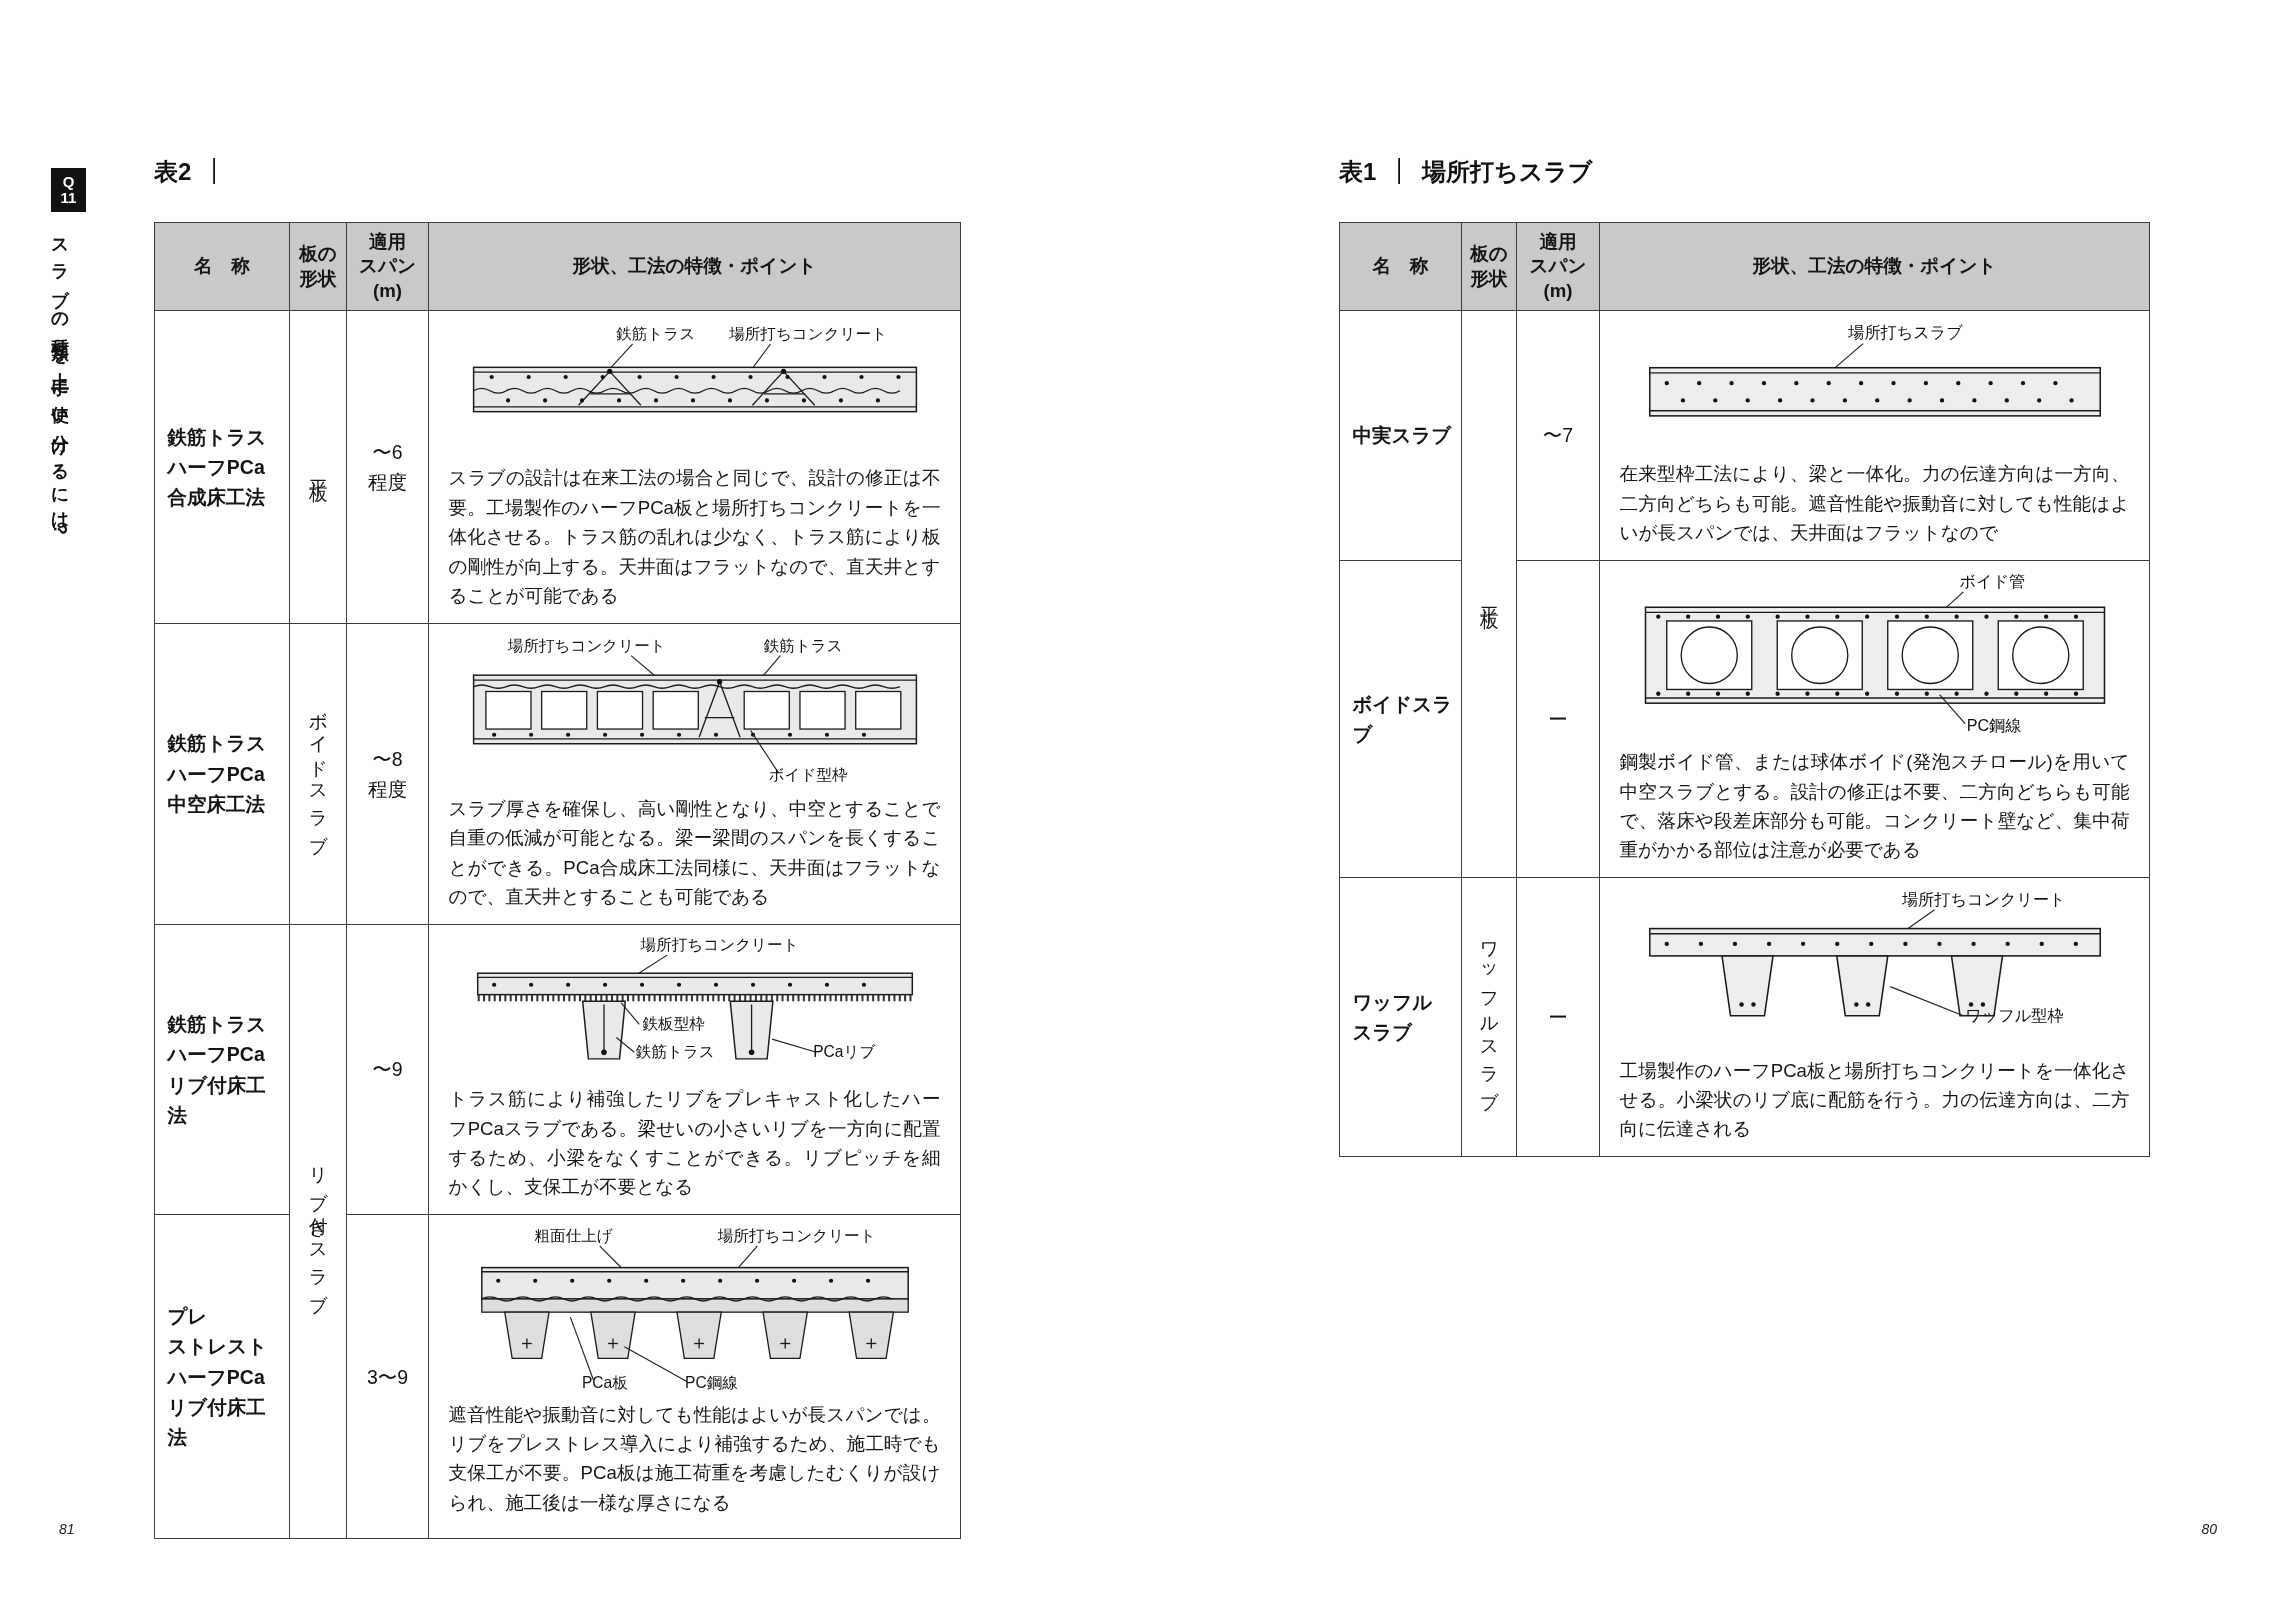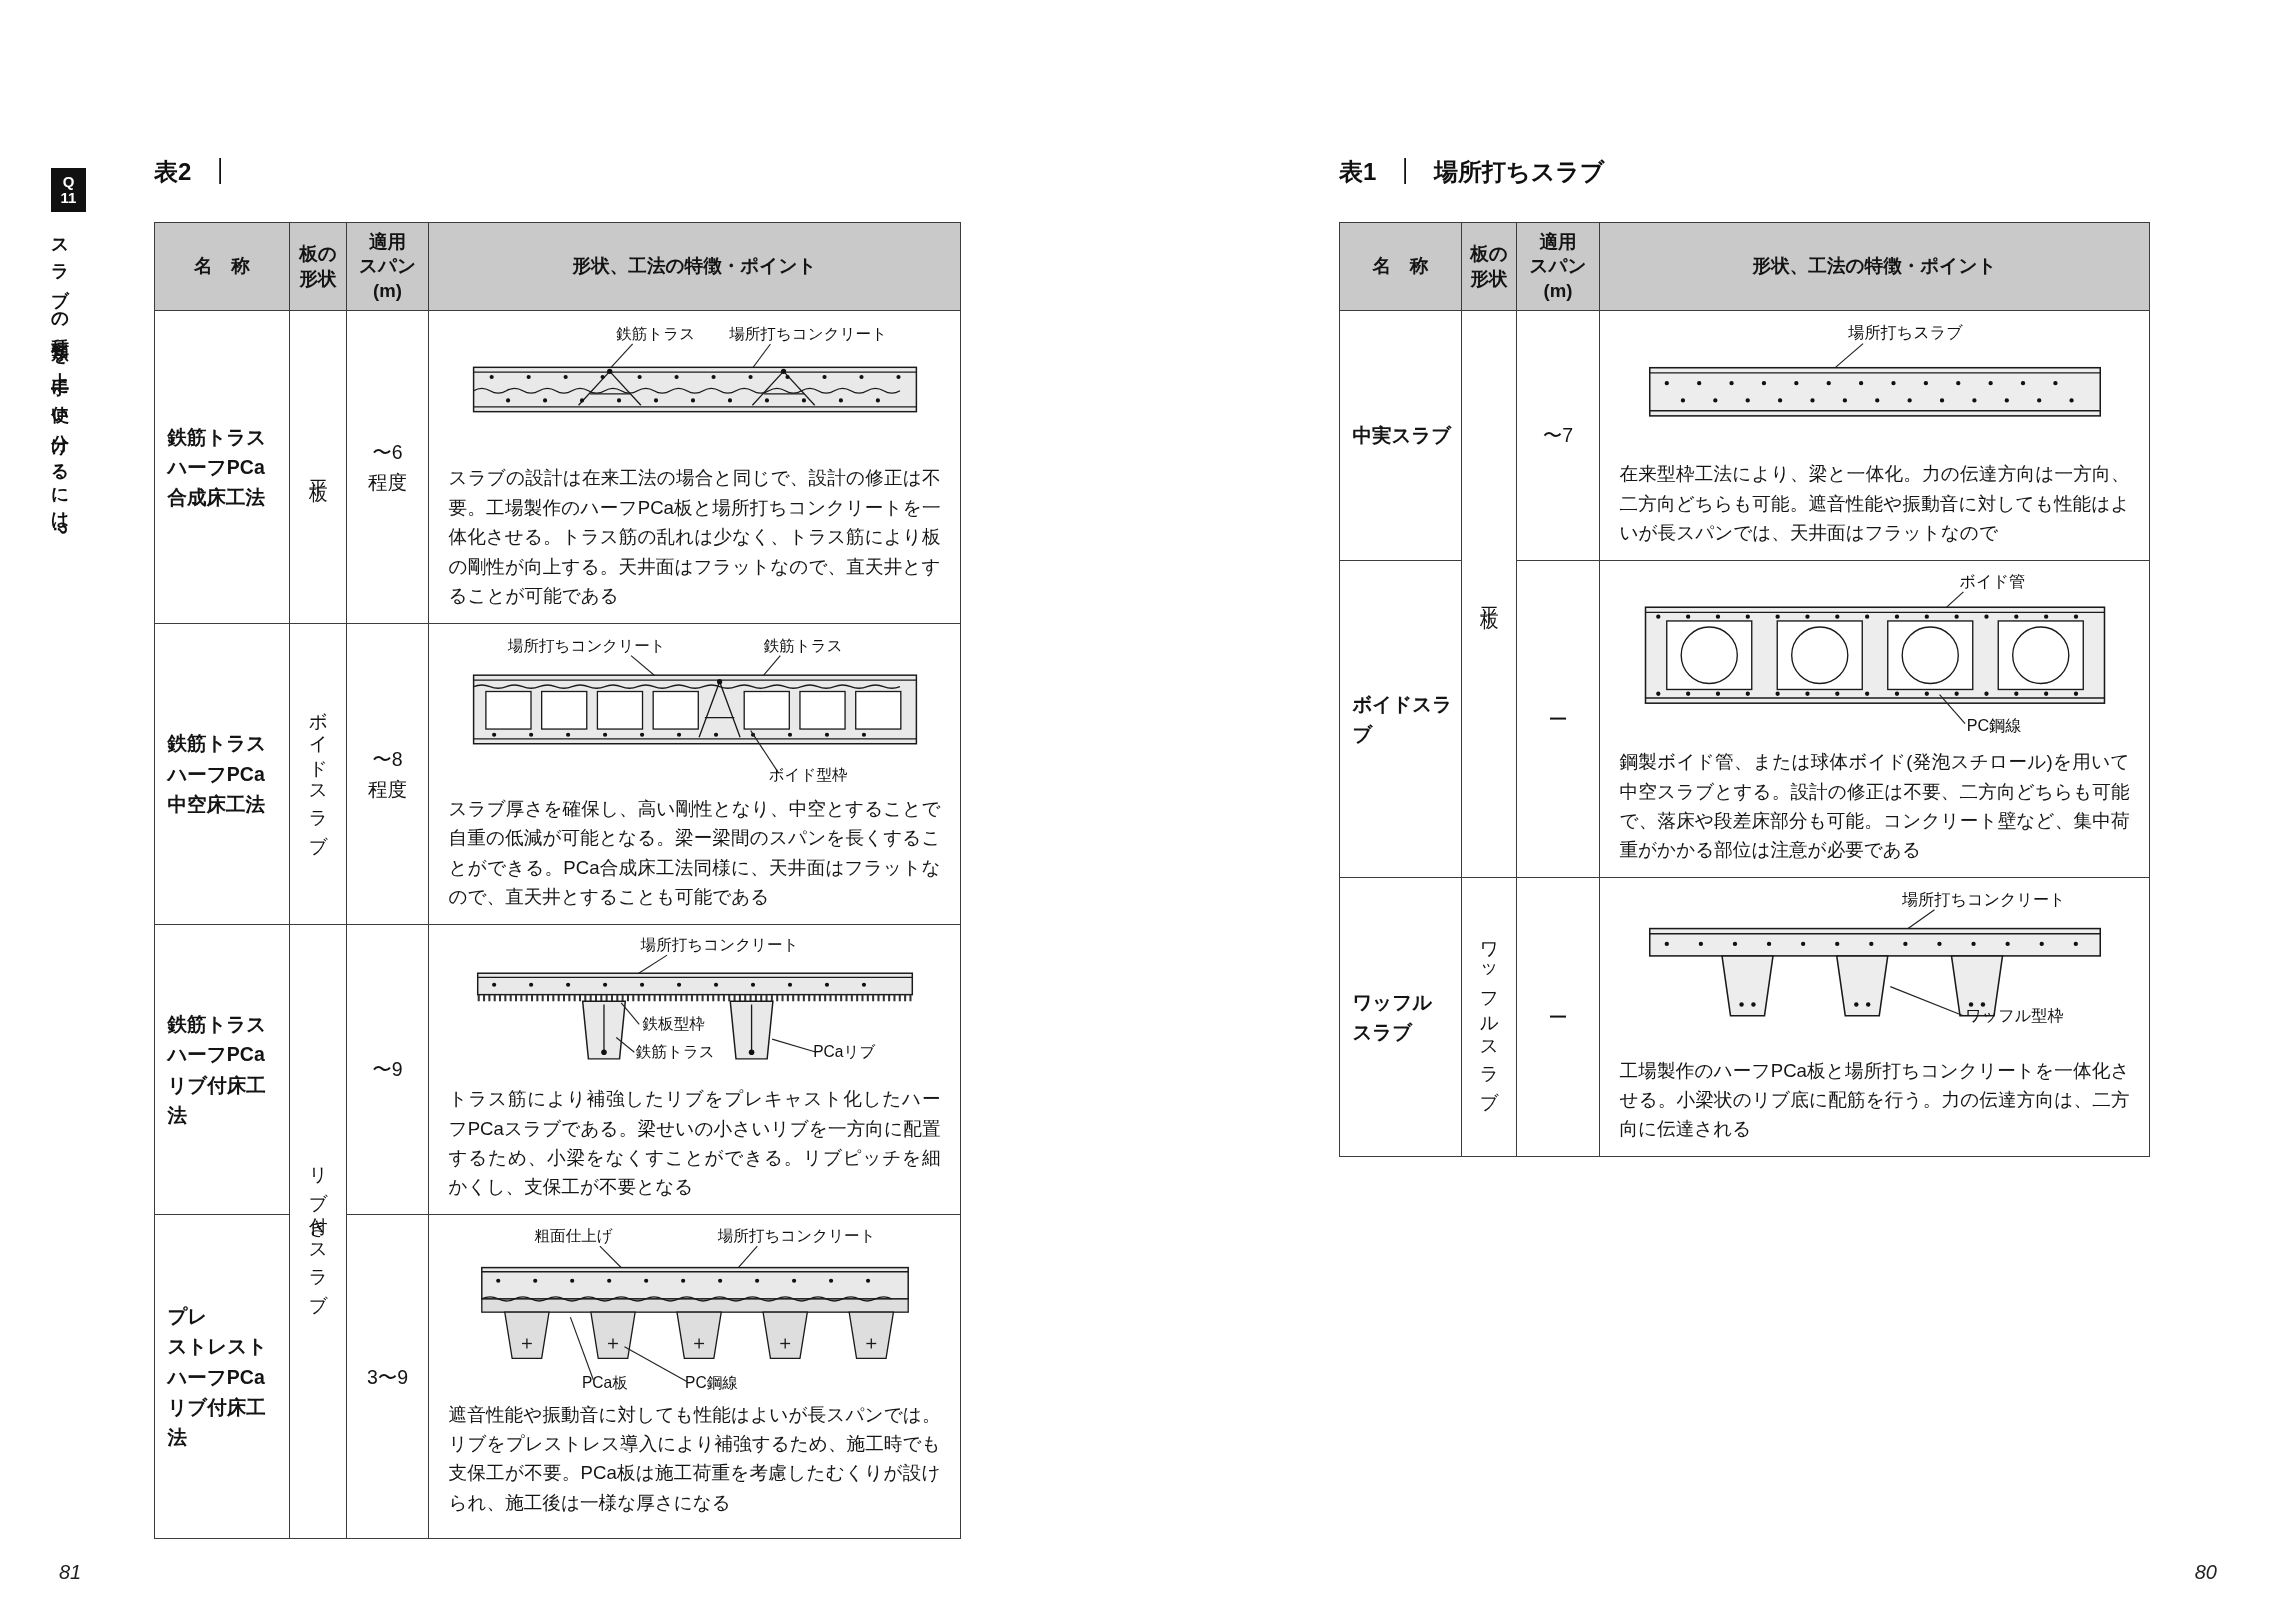--- a/index.html
+++ b/index.html
@@ -14,29 +14,29 @@
   .q-badge {
     position:absolute; left:51px; top:168px; width:35px; height:44px;
     background:#111; color:#fff; display:flex; flex-direction:column;
     align-items:center; justify-content:center; line-height:1.05;
     font-weight:bold; font-size:15px;
   }
   .vertical-title {
     position:absolute; left:48px; top:227px; writing-mode:vertical-rl;
     font-size:17.7px; font-weight:bold; letter-spacing:4.4px; color:#111;
   }
-  .page-number { position:absolute; top:1561px; font-size:20px; font-style:italic; color:#222; }
+  .page-number { position:absolute; top:1521px; font-size:14px; font-style:italic; color:#222; }
   .page-number.left { left:59px; }
   .page-number.right { right:53px; }
 
   
   .block { position:absolute; top:156px; }
   .block-left { left:154px; width:805px; }
   .block-right { left:1339px; width:810px; }
-  .block-title { display:flex; align-items:flex-start; gap:26px; font-size:24px; font-weight:bold; color:#101010; }
+  .block-title { display:flex; align-items:flex-start; gap:20px; font-size:24px; font-weight:bold; color:#101010; }
   .block-title .t-sep { font-weight:normal; transform:scaleY(1.25); font-size:22px; }
 
   table { border-collapse:collapse; table-layout:fixed; margin-top:34px; width:100%; }
   th, td { border:1.8px solid #3c3c3c; vertical-align:middle; }
   thead tr { height:88px; }
   th {
     background:#c9c9c9; font-size:18.6px; font-weight:bold; text-align:center;
     white-space:pre-line; line-height:1.3; padding:3.5px 1.8px;
   }
   td.name {

